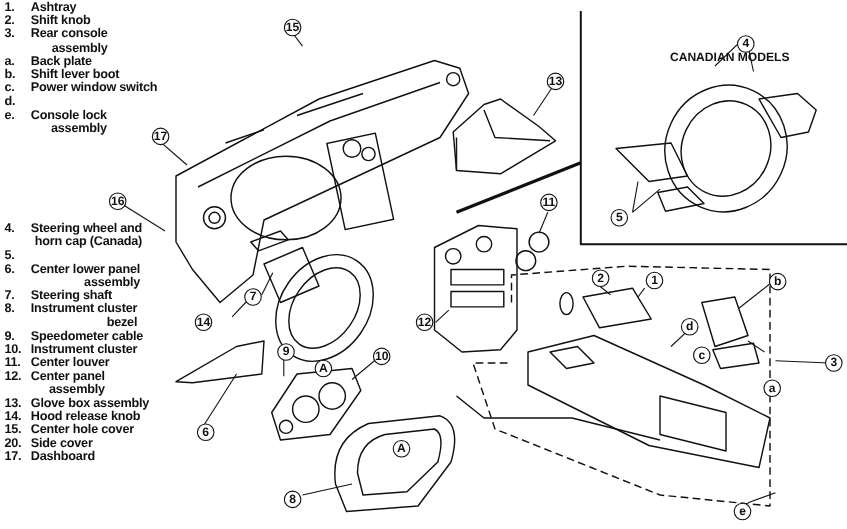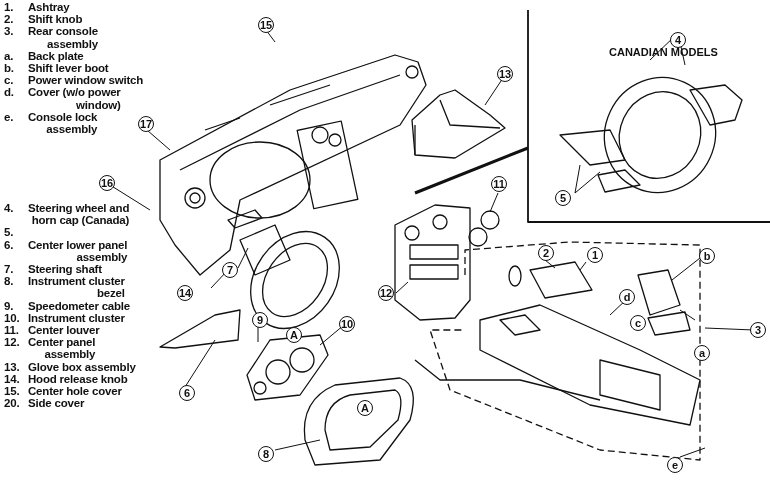--- a/index.html
+++ b/index.html
@@ -38,22 +38,20 @@
     <div class="row">
       <span class="key">b.</span>
       <span class="txt">Shift lever boot</span>
     </div>
     <div class="row">
       <span class="key">c.</span>
       <span class="txt">Power window switch</span>
     </div>
     <div class="row">
       <span class="key">d.</span>
-      <span class="txt">Cover (w/o power
-window)</span>
     </div>
     <div class="row">
       <span class="key">e.</span>
       <span class="txt">Console lock
 assembly</span>
     </div>
   </div>
 <div class="legend" id="legend-bottom">
     <div class="row">
       <span class="key">4.</span>
@@ -102,20 +100,24 @@
       <span class="key">14.</span>
       <span class="txt">Hood release knob</span>
     </div>
     <div class="row">
       <span class="key">15.</span>
       <span class="txt">Center hole cover</span>
     </div>
     <div class="row">
       <span class="key">20.</span>
       <span class="txt">Side cover</span>
+    </div>
+    <div class="row">
+      <span class="key">17.</span>
+      <span class="txt">Dashboard</span>
     </div>
   </div>
 
 <svg id="diagram" width="770" height="481" viewBox="0 0 770 481">
   <g fill="none" stroke="#111" stroke-width="1.3" stroke-linejoin="round">
 
     <path d="M528 10 L528 222 L770 222" stroke-width="1.8"></path>
 
     <path d="M415 193 L528 148" stroke-width="3"></path>
 

